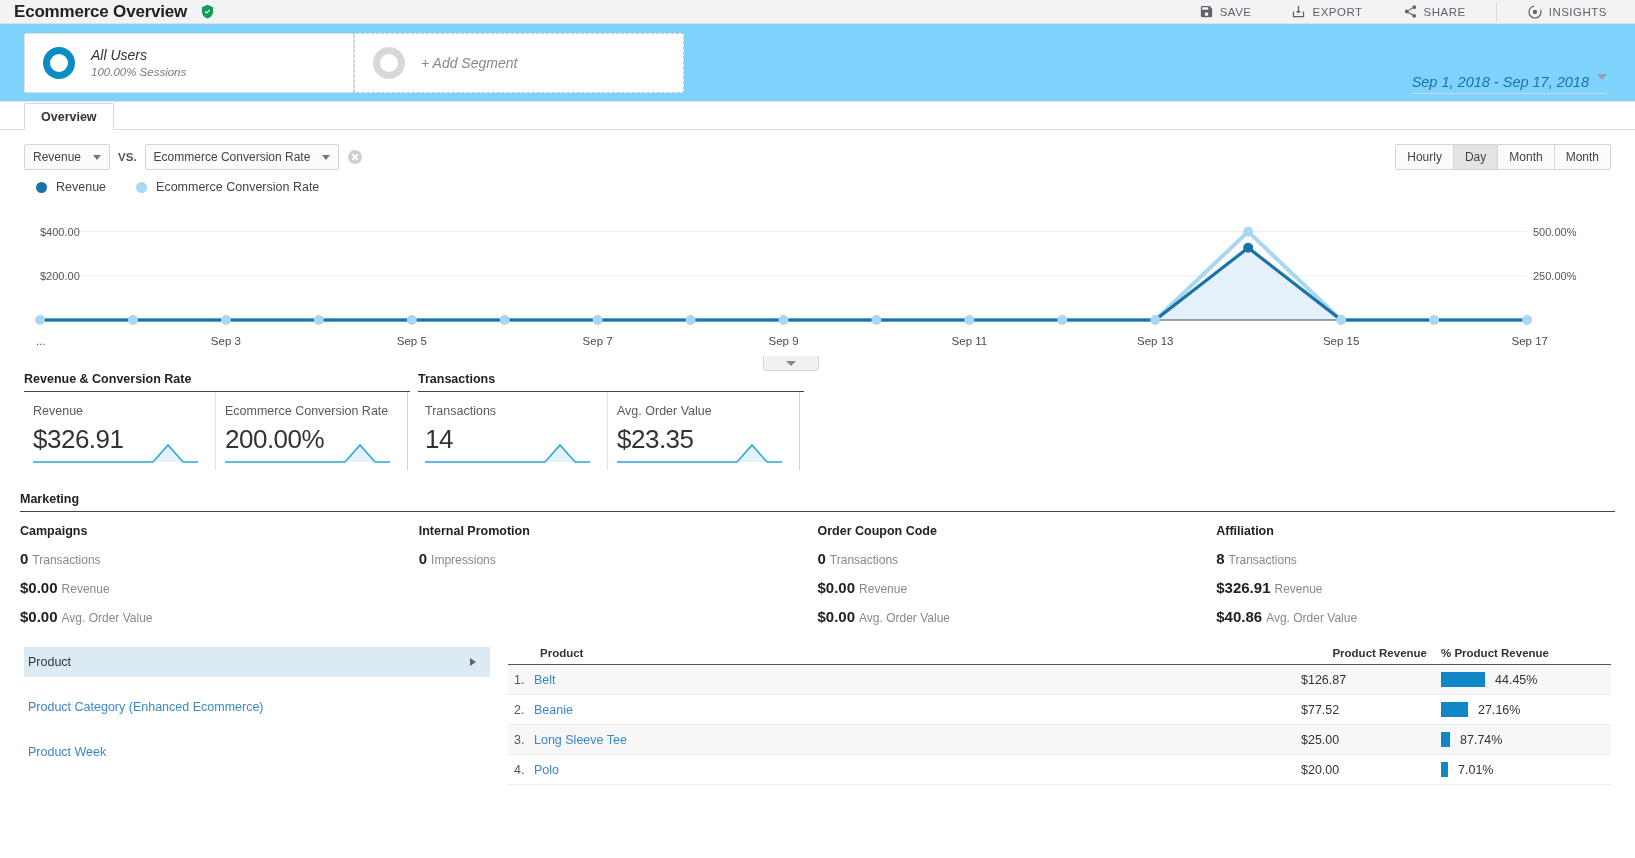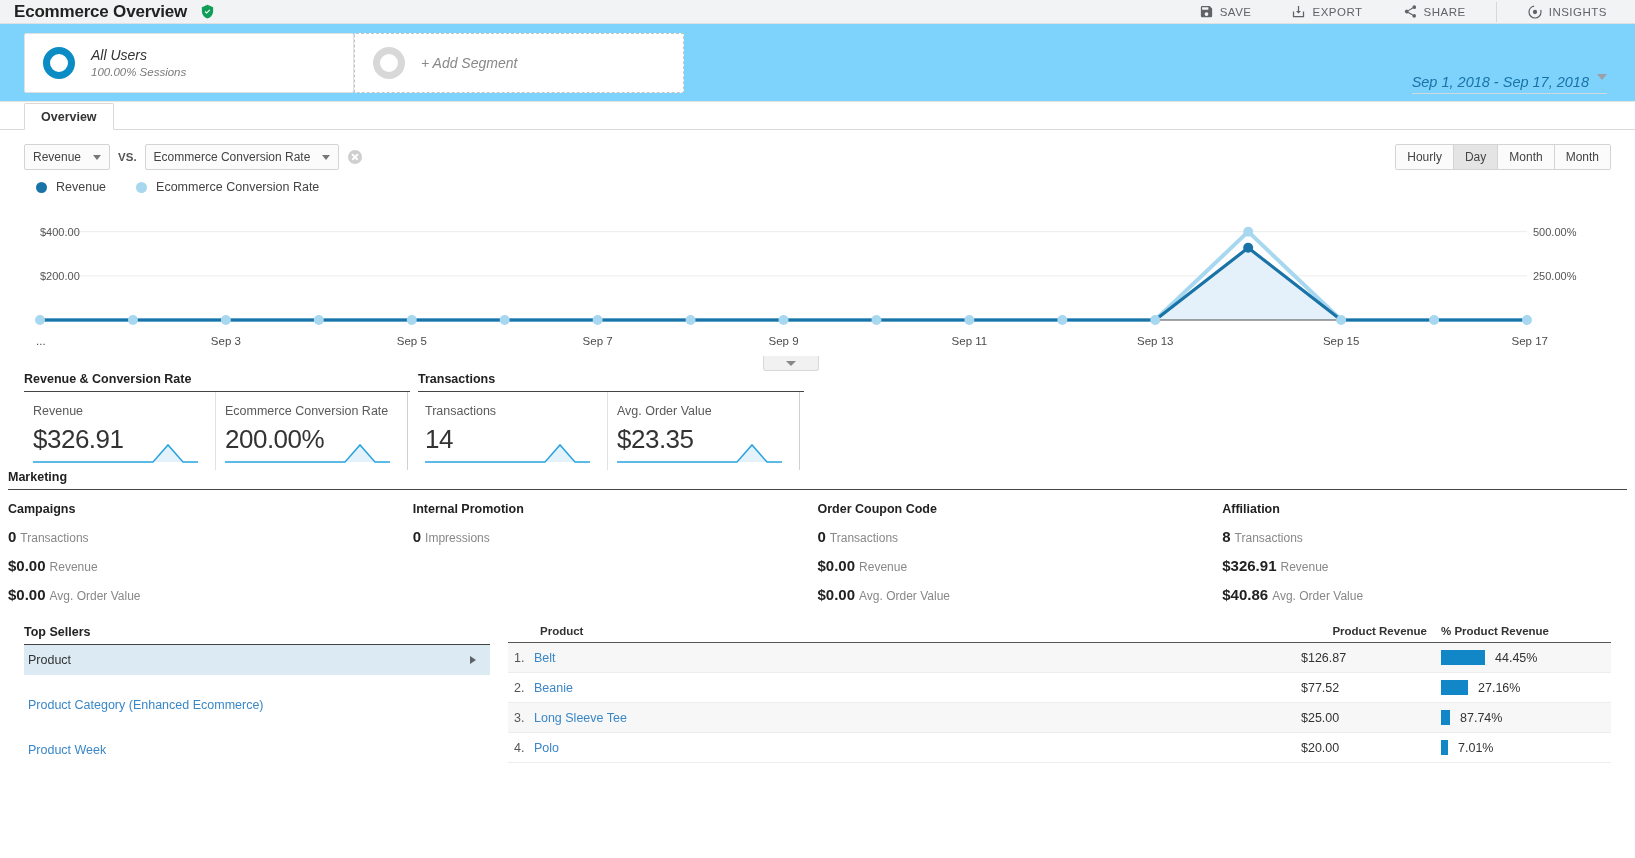--- a/index.html
+++ b/index.html
@@ -155,21 +155,21 @@
   .kpi-card {
     width: 192px; height: 78px; border-right: 1px solid #e2e2e2;
     padding: 12px 0 0 9px; position: relative;
   }
   .kpi-card.last { border-right: 1px solid #d0d0d0; }
   .kpi-label { font-size: 12.5px; color: #5a5a5a; }
   .kpi-value { font-size: 26px; color: #333; margin-top: 6px; font-weight: 300; letter-spacing: -0.5px; }
   .spark { position: absolute; left: 9px; bottom: 6px; }
 
   
-  .marketing { padding: 0 8px; }
+  .marketing { padding: 0 20px; margin-top: 22px; }
   .marketing-grid { display: flex; margin-top: 12px; }
   .mk-col { flex: 1; }
   .mk-title { font-size: 12.5px; font-weight: bold; color: #222; }
   .mk-line { margin-top: 12px; font-size: 12px; color: #888; }
   .mk-line b { font-size: 15px; color: #222; font-weight: bold; margin-right: 4px; }
 
   
   .bottom { display: flex; padding: 0 24px; margin-top: 22px; }
   .topsellers { width: 466px; }
   .ts-title { font-size: 12.5px; font-weight: bold; color: #222; padding-bottom: 5px; border-bottom: 1px solid #444; }
@@ -418,21 +418,20 @@
       <div class="mk-title">Affiliation</div>
       <div class="mk-line"><b>8</b><span>Transactions</span></div>
       <div class="mk-line"><b>$326.91</b><span>Revenue</span></div>
       <div class="mk-line"><b>$40.86</b><span>Avg. Order Value</span></div>
     </div>
   </div>
 </div>
 
 <div class="bottom">
   <div class="topsellers">
-    <div class="ts-title">Top Sellers</div>
     <div class="ts-item active">
       <span>Product</span>
       <span class="ts-arrow"></span>
     </div>
     <div class="ts-gap"></div>
     <div class="ts-item link">
       <span>Product Category (Enhanced Ecommerce)</span>
     </div>
     <div class="ts-gap"></div>
     <div class="ts-item link">

